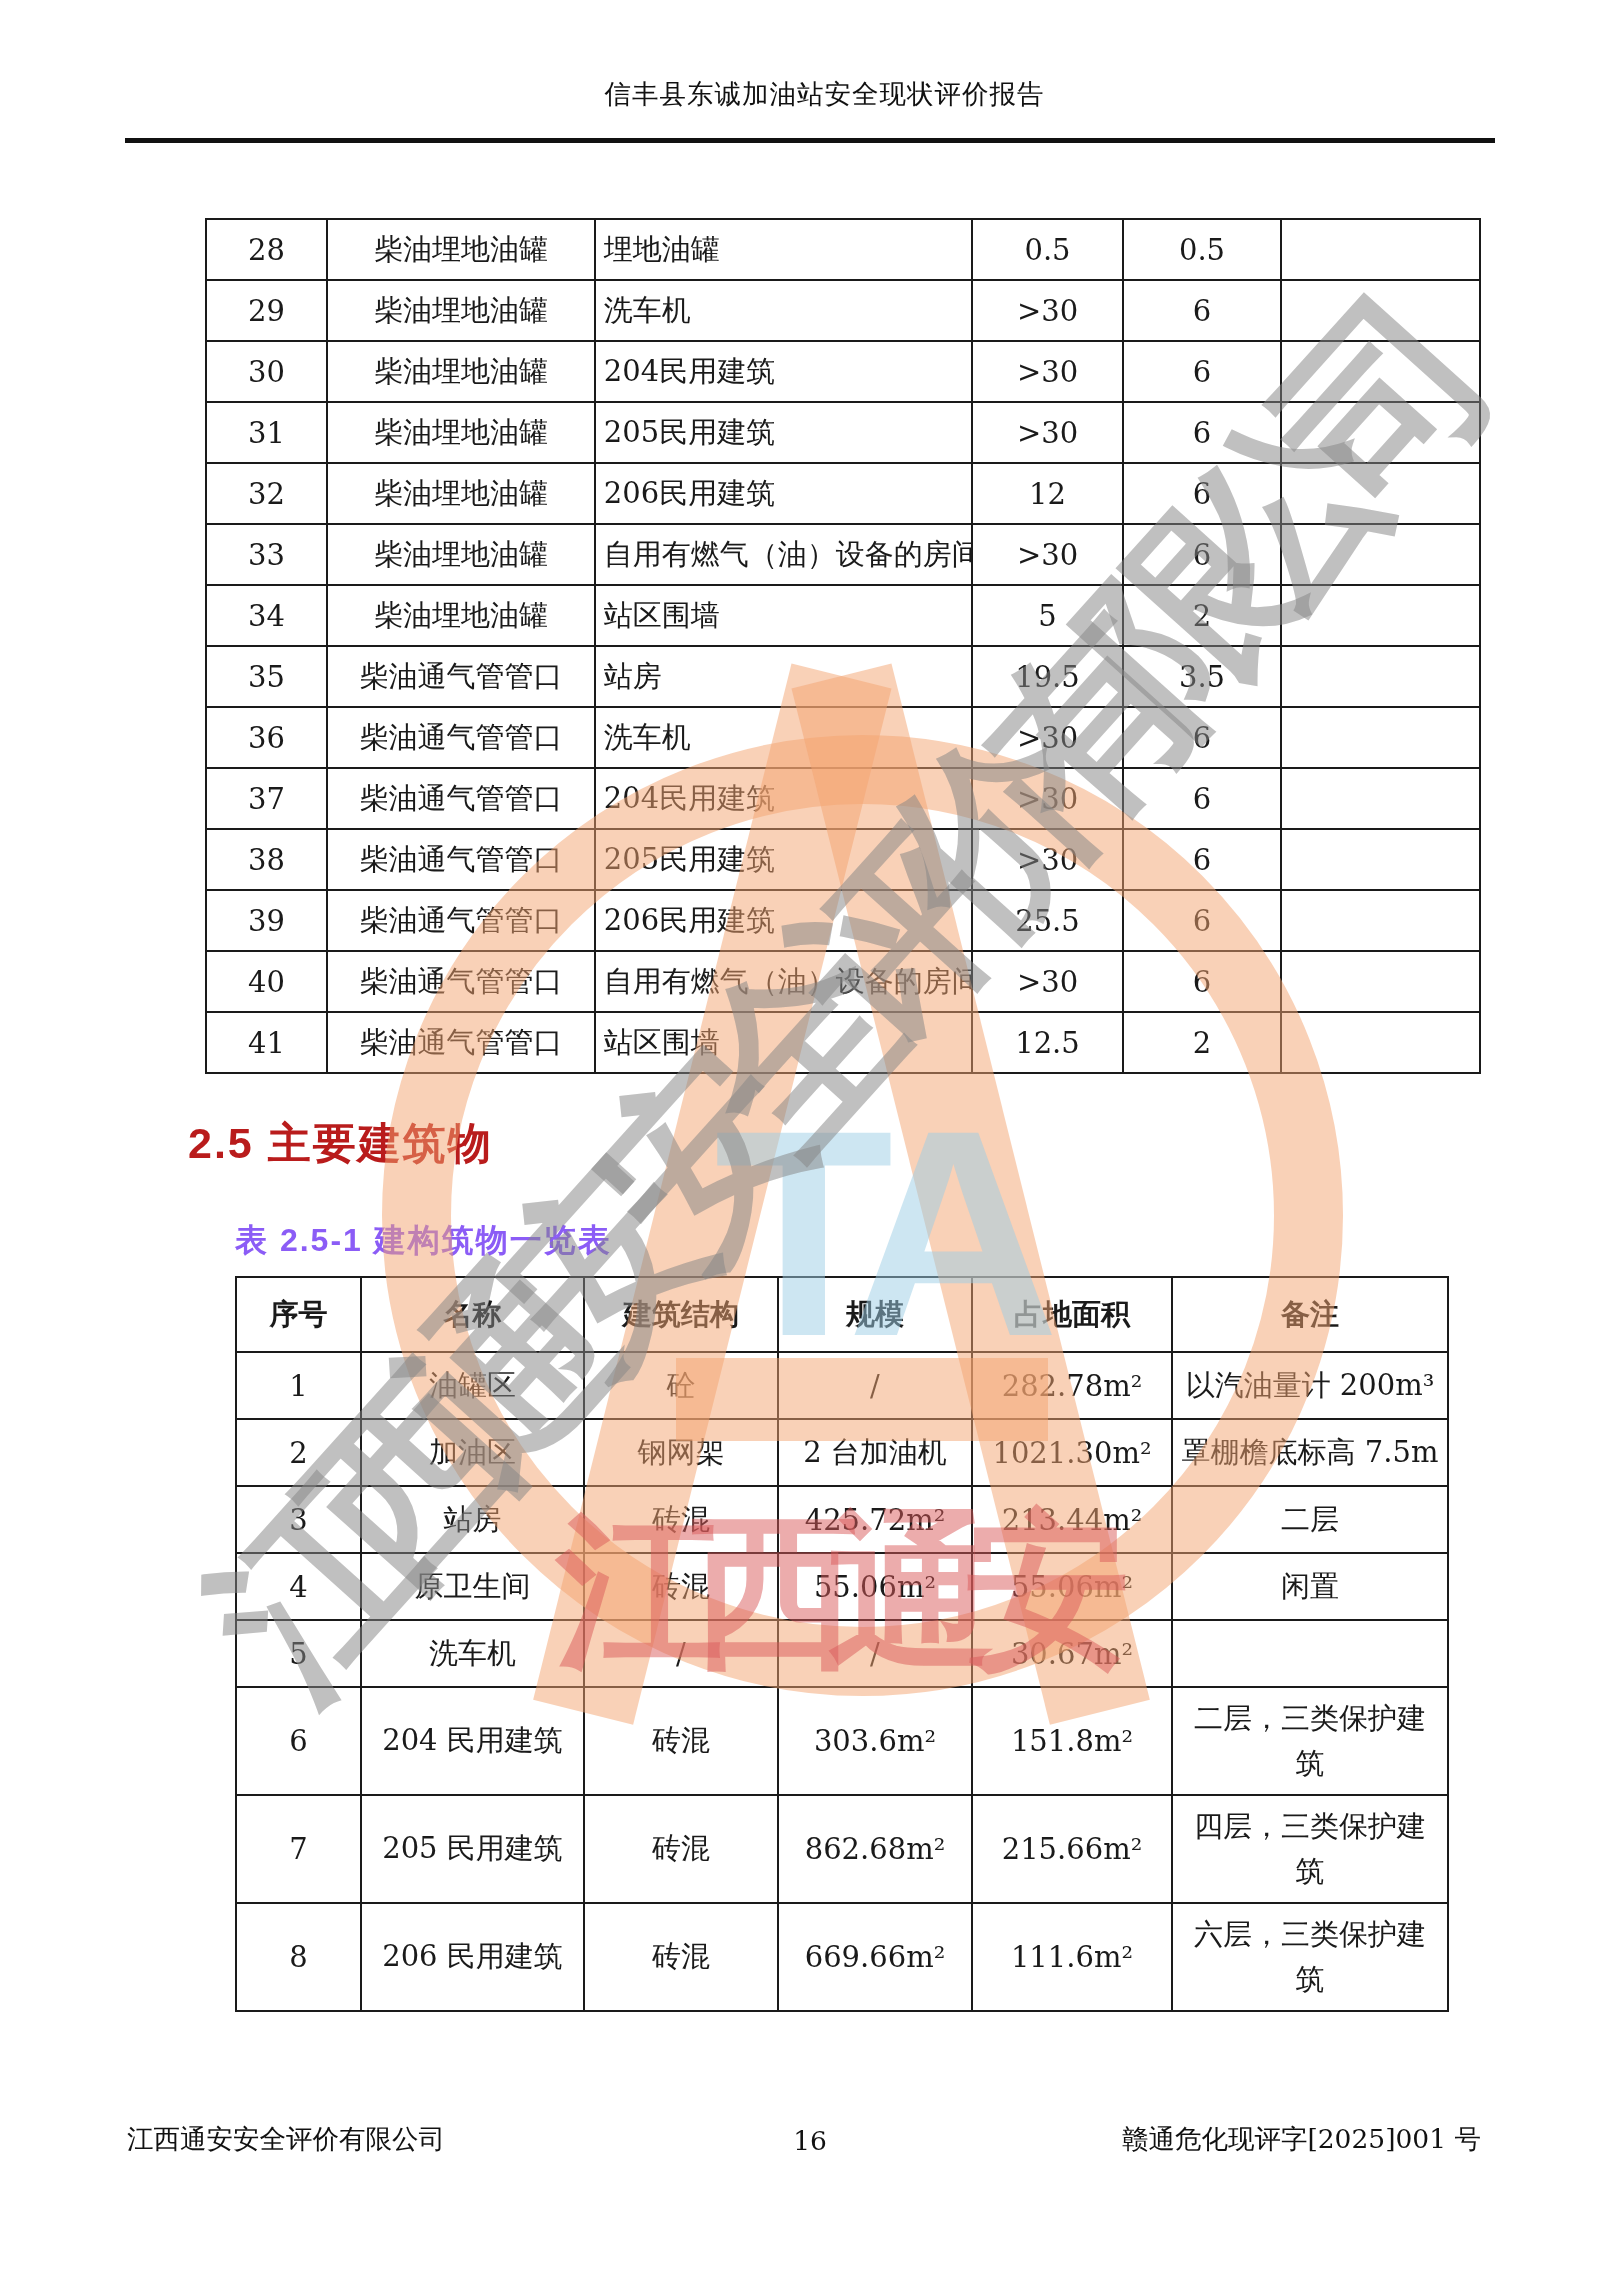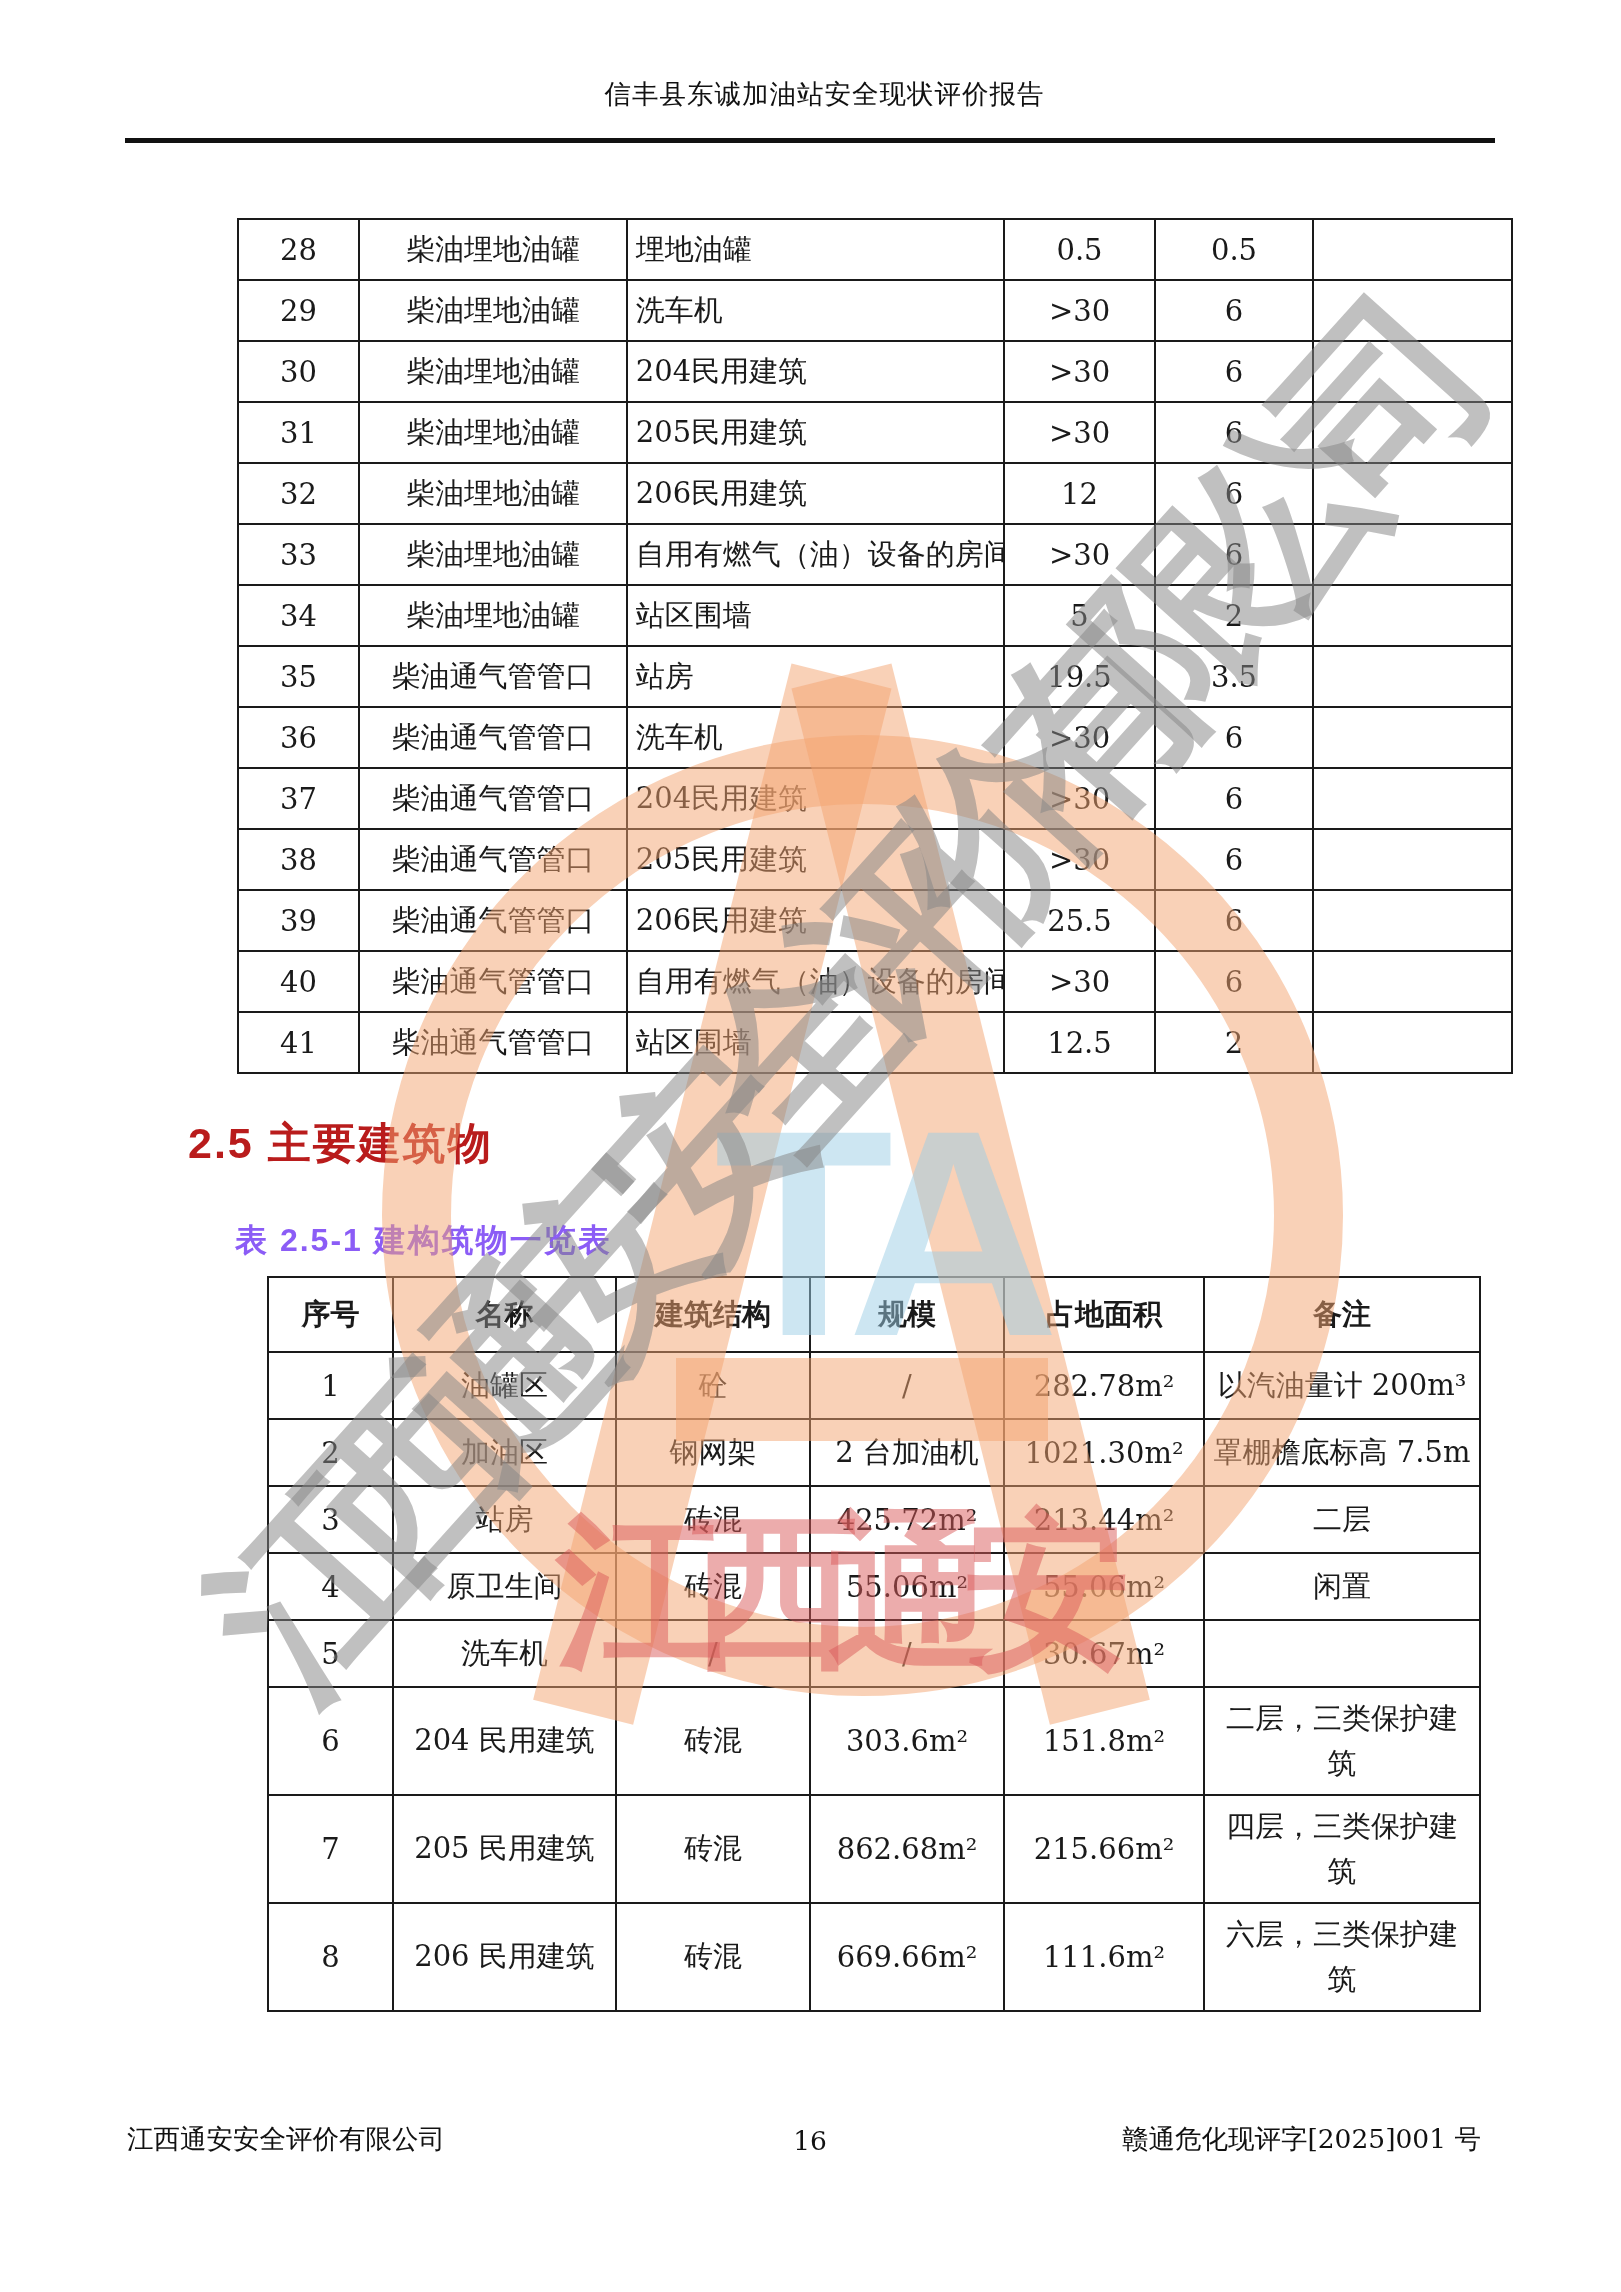--- a/index.html
+++ b/index.html
@@ -14,21 +14,21 @@
   
   .doc-header{
     position:absolute;top:76px;left:0;width:100%;
     text-align:center;font-size:26.5px;letter-spacing:1px;color:#111;padding-left:14px;
   }
   .header-rule{
     position:absolute;top:138px;left:125px;width:1370px;height:4.9px;
     background:#111;
   }
   
-  table{border-collapse:collapse;table-layout:fixed;margin-left:32px;}
+  table{border-collapse:collapse;table-layout:fixed;}
   td,th{
     border:2px solid #1a1a1a;
     font-size:29px;font-weight:normal;
     text-align:center;vertical-align:middle;
     padding:0 5.9px;overflow:hidden;white-space:nowrap;
   }
   
   .table1{position:absolute;left:205px;top:218px;width:1273px;}
   .table1 td{height:59px;}
   .table1 td:nth-child(3){text-align:left;padding-left:7.8px;}

